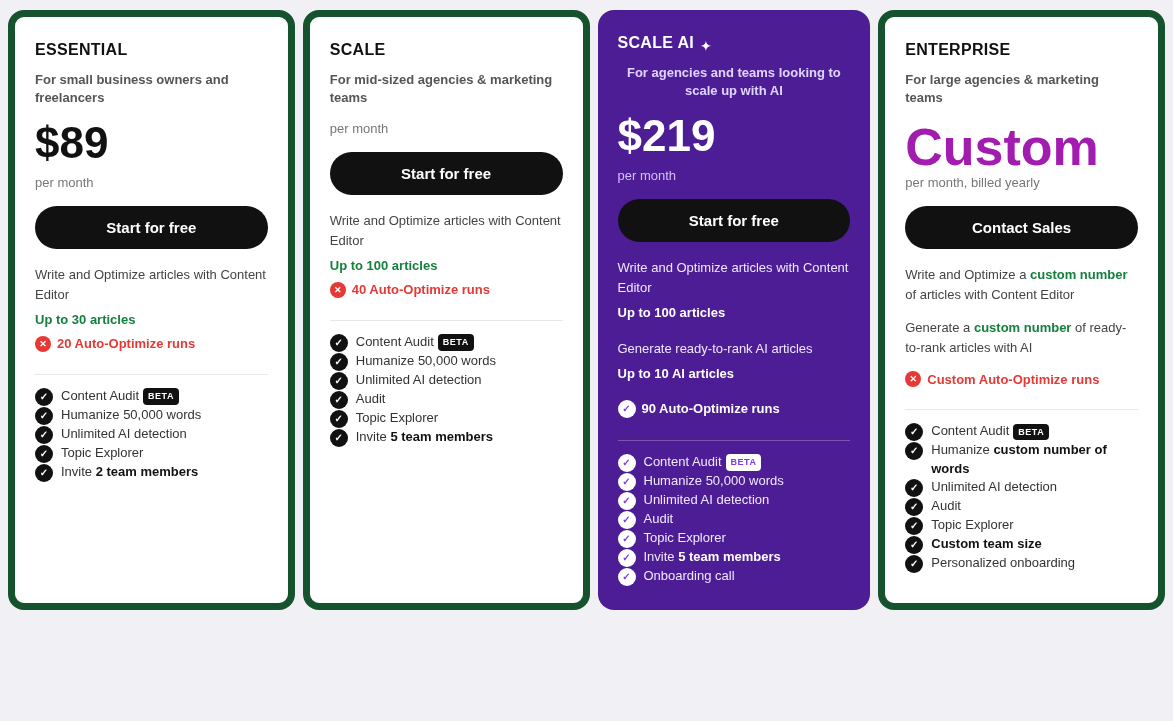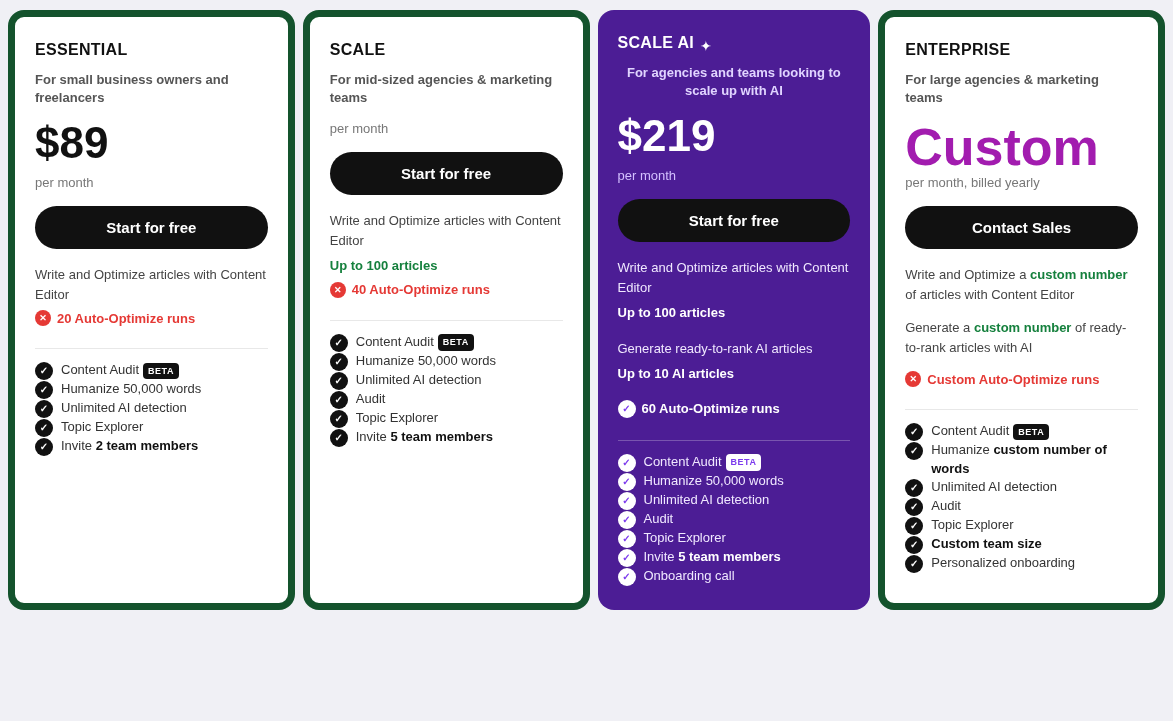--- a/index.html
+++ b/index.html
@@ -248,20 +248,21 @@
 <div class="plans-container">
 <div class="plan-card">
       <div class="plan-name-row">
         <span class="plan-name">ESSENTIAL</span>
       </div>
       <div class="plan-subtitle">For small business owners and freelancers</div>
       <div class="plan-price">$89</div>
       <div class="plan-period">per month</div>
       <button class="plan-cta">Start for free</button>
       <div class="plan-desc">Write and Optimize articles with Content Editor</div>
+      <div class="plan-desc"><strong>Up to 30 articles</strong></div>
       <div class="auto-optimize">
         <div class="dot-icon"></div>
         <span>20 Auto-Optimize runs</span>
       </div>
       <hr class="divider">
       <ul class="feature-list">
         <li class="feature-item">
           <div class="check-icon"></div>
           <span>Content Audit<span class="beta-badge">BETA</span></span>
         </li>
@@ -332,21 +333,21 @@
       <div class="plan-subtitle">For agencies and teams looking to scale up with AI</div>
       <div class="plan-price">$219</div>
       <div class="plan-period">per month</div>
       <button class="plan-cta">Start for free</button>
       <div class="plan-desc">Write and Optimize articles with Content Editor</div>
       <div class="plan-desc"><strong>Up to 100 articles</strong></div>
       <div class="plan-desc" style="margin-top: 10px;">Generate ready-to-rank AI articles</div>
       <div class="plan-desc"><strong>Up to 10 AI articles</strong></div>
       <div class="auto-optimize-row" style="margin-bottom: 12px; margin-top: 10px;">
         <div class="check-circle-purple"></div>
-        <span style="color: rgb(255, 255, 255); font-weight: 700;">60 Auto-Optimize runs</span>
+        <span style="color: rgb(255, 255, 255); font-weight: 700;">90 Auto-Optimize runs</span>
       </div>
       <hr class="divider">
       <ul class="feature-list">
         <li class="feature-item">
           <div class="check-icon"></div>
           <span>Content Audit<span class="beta-badge">BETA</span></span>
         </li>
         <li class="feature-item">
           <div class="check-icon"></div>
           <span>Humanize 50,000 words</span>

